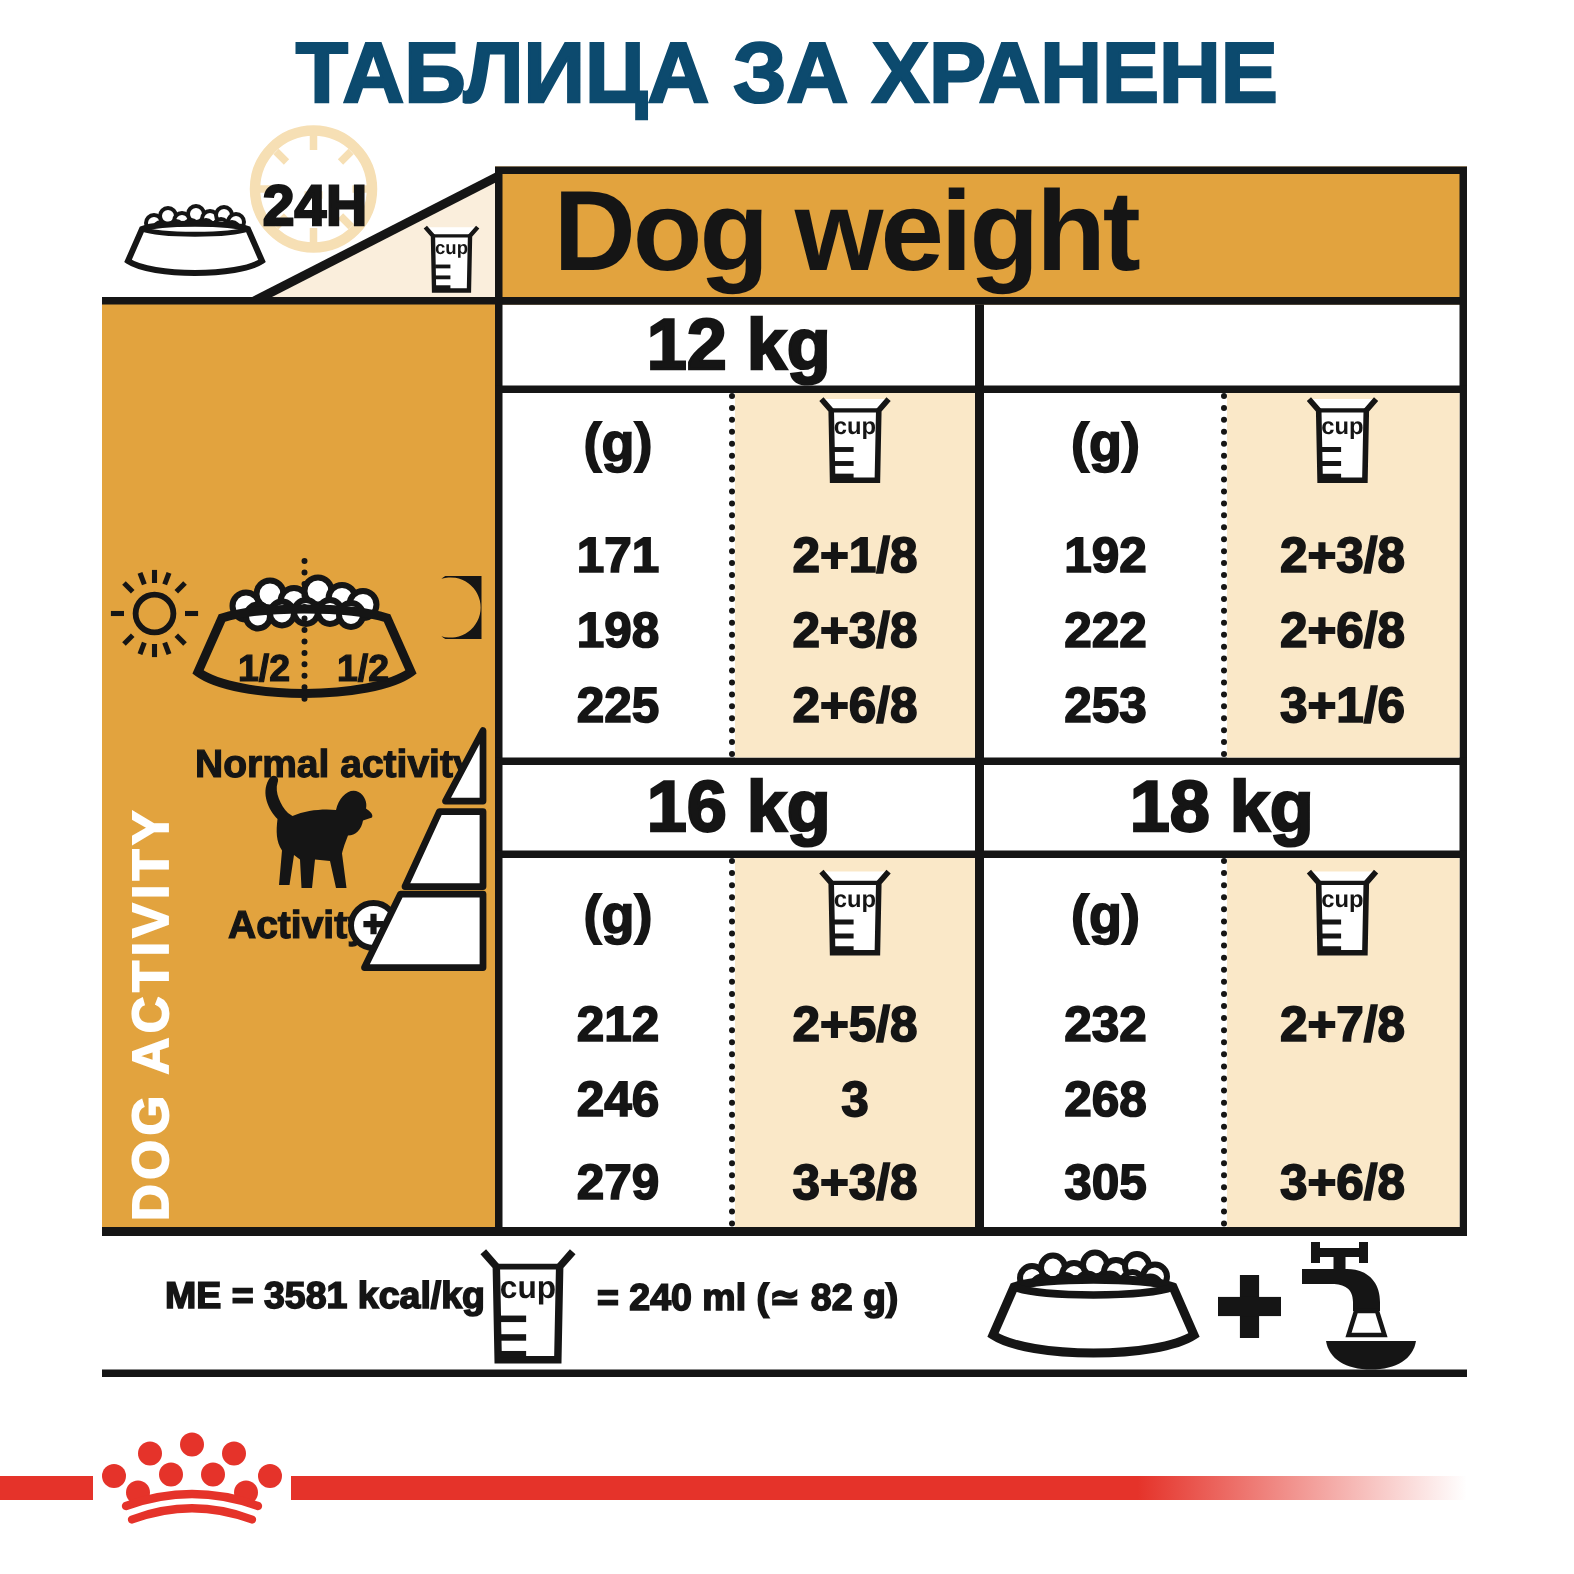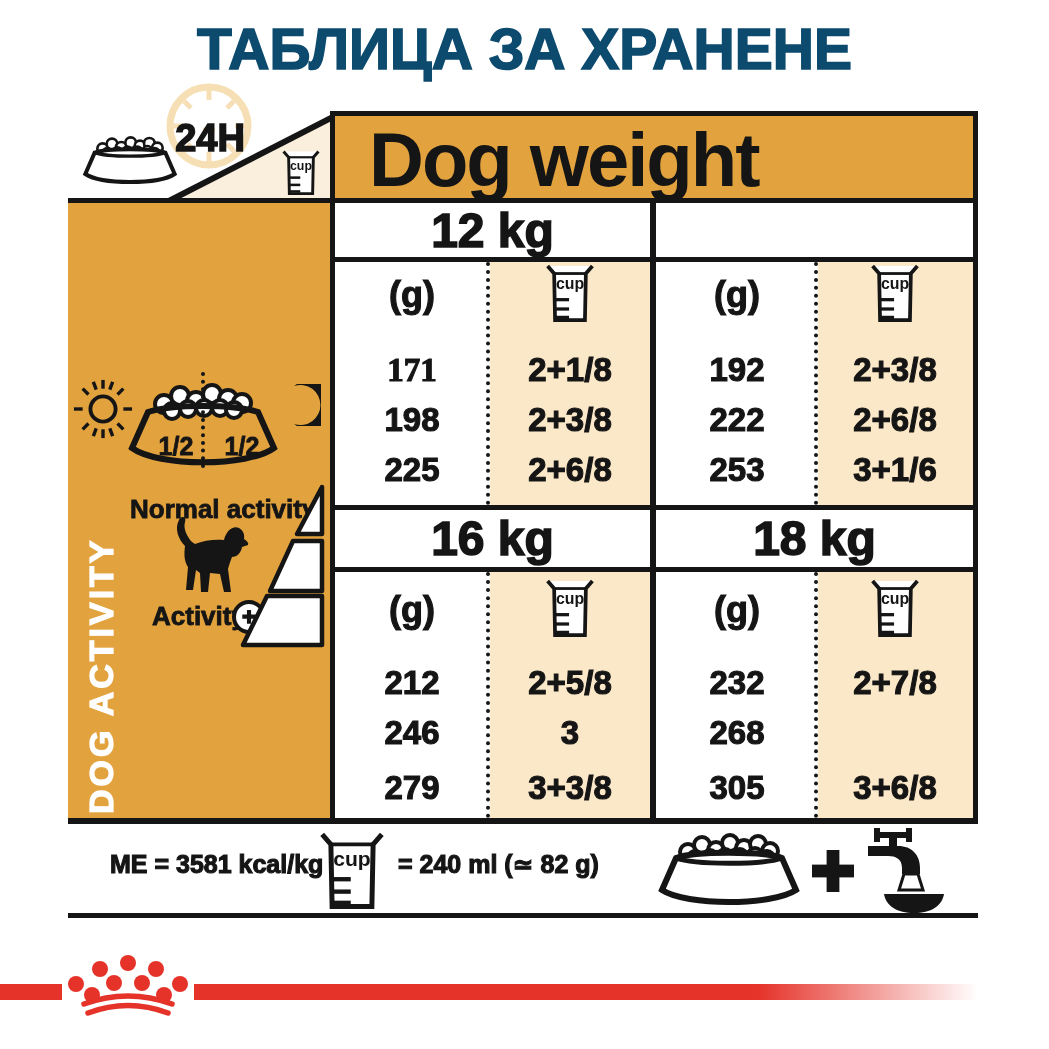--- a/index.html
+++ b/index.html
@@ -78,21 +78,21 @@
   <svg class="t" style="left:276px;top:150px;" width="50" height="48" viewBox="0 0 60 66">
     <path d="M6,2 L13,10 L14,60 L46,60 L47,10 L54,2" fill="#fff" stroke="#151515" stroke-width="4"></path>
     <line x1="13" y1="10" x2="47" y2="10" stroke="#151515" stroke-width="3"></line>
     <text x="30" y="27" text-anchor="middle" font-size="17" font-weight="bold" fill="#151515">cup</text>
     <line x1="15" y1="38" x2="29" y2="38" stroke="#151515" stroke-width="3.5"></line>
     <line x1="15" y1="48" x2="29" y2="48" stroke="#151515" stroke-width="3.5"></line>
     <line x1="15" y1="57" x2="29" y2="57" stroke="#151515" stroke-width="3.5"></line>
   </svg>
 
   <div class="t" style="left:330px;top:111px;width:648px;height:92px;background:#E2A33E;
-       border:5px solid #151515;box-sizing:border-box;display:flex;align-items:flex-start;">
+       border:5px solid #151515;box-sizing:border-box;display:flex;align-items:flex-end;">
     <span style="font-size:76px;font-weight:700;letter-spacing:-2px;padding-left:34px;white-space:nowrap;">Dog weight</span>
   </div>
 
   <div class="t" style="left:68px;top:198px;width:262px;height:626px;background:#E2A33E;
        border-top:5px solid #151515;box-sizing:border-box;"></div>
 
   <svg class="t" style="left:72px;top:378px;" width="62" height="62" viewBox="0 0 64 64">
     <circle cx="32" cy="32" r="13" fill="none" stroke="#151515" stroke-width="4"></circle>
     <g stroke="#151515" stroke-width="3.5">
       <line x1="32" y1="2" x2="32" y2="11"></line>
@@ -212,21 +212,21 @@
   </svg>
   <svg class="t" style="left:867px;top:579px;" width="56" height="62" viewBox="0 0 60 66">
     <path d="M6,2 L13,10 L14,60 L46,60 L47,10 L54,2" fill="#fff" stroke="#151515" stroke-width="4"></path>
     <line x1="13" y1="10" x2="47" y2="10" stroke="#151515" stroke-width="3"></line>
     <text x="30" y="27" text-anchor="middle" font-size="17" font-weight="bold" fill="#151515">cup</text>
     <line x1="15" y1="38" x2="29" y2="38" stroke="#151515" stroke-width="3.5"></line>
     <line x1="15" y1="48" x2="29" y2="48" stroke="#151515" stroke-width="3.5"></line>
     <line x1="15" y1="57" x2="29" y2="57" stroke="#151515" stroke-width="3.5"></line>
   </svg>
 
-  <div class="t ctr num hv" style="left:352px;top:352px;width:120px;height:36px;font-family:Liberation Serif, serif;">171</div>
+  <div class="t ctr num hv" style="left:352px;top:352px;width:120px;height:36px;">171</div>
   <div class="t ctr num hv" style="left:352px;top:402px;width:120px;height:36px;">198</div>
   <div class="t ctr num hv" style="left:352px;top:452px;width:120px;height:36px;">225</div>
   <div class="t ctr num hv" style="left:500px;top:352px;width:140px;height:36px;">2+1/8</div>
   <div class="t ctr num hv" style="left:500px;top:402px;width:140px;height:36px;">2+3/8</div>
   <div class="t ctr num hv" style="left:500px;top:452px;width:140px;height:36px;">2+6/8</div>
 
   <div class="t ctr num hv" style="left:677px;top:352px;width:120px;height:36px;">192</div>
   <div class="t ctr num hv" style="left:677px;top:402px;width:120px;height:36px;">222</div>
   <div class="t ctr num hv" style="left:677px;top:452px;width:120px;height:36px;">253</div>
   <div class="t ctr num hv" style="left:825px;top:352px;width:140px;height:36px;">2+3/8</div>

